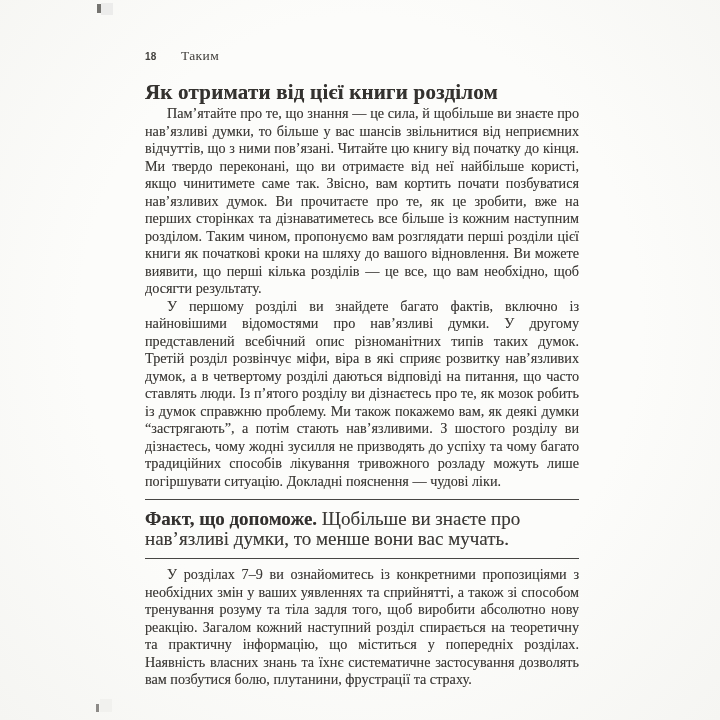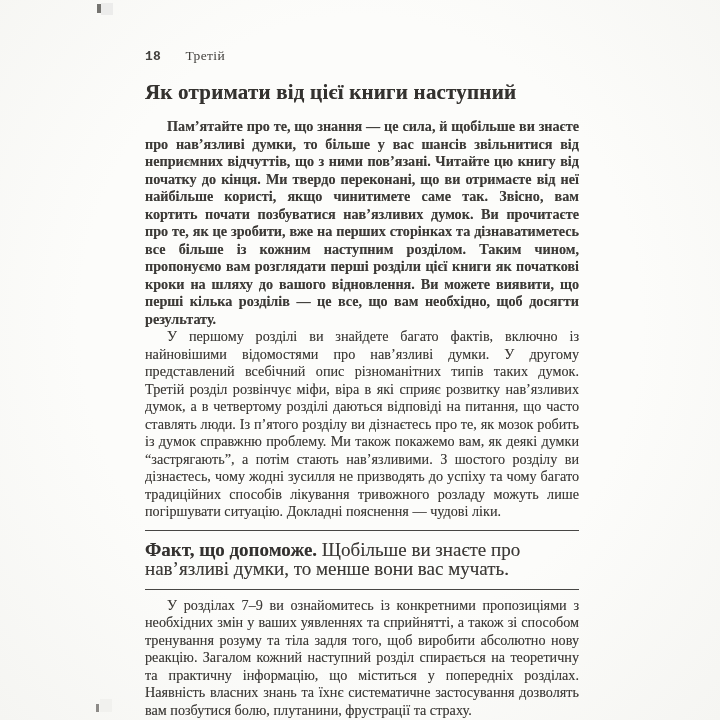--- a/index.html
+++ b/index.html
@@ -4,31 +4,31 @@
 <style>
   html,body { margin:0; padding:0; }
   .page {
     position:relative; width:720px; height:720px; overflow:hidden;
     background: radial-gradient(ellipse at 50% 45%, #fcfcfa 55%, #f5f5f2 100%);
     font-family:"Liberation Serif", serif;
     color:#3c3a37;
   }
   .content { position:absolute; left:145px; top:48px; width:434px; }
   .running-header { font-size:13.5px; color:#42403d; }
-  .pagenum { font-family:Liberation Mono, monospace; font-size:13px; font-weight:700; letter-spacing:0.2px; }
+  .pagenum { font-family:Liberation Sans, sans-serif; font-size:10px; font-weight:700; letter-spacing:0.2px; }
   .section { margin-left:21px; letter-spacing:0.4px; }
   h1 {
     margin:16px 0 0 0; font-size:21px; font-weight:700; color:#34322f;
     letter-spacing:0.2px; text-shadow:0 0 0.6px rgba(52,50,47,0.5);
   }
   p.body {
     margin:0; font-size:14.2px; line-height:17.5px; text-align:justify;
     text-indent:22px; text-shadow:0 0 0.5px rgba(66,62,58,0.45);
   }
-  p.body.first { margin-top:13px;font-weight:bold; }
+  p.body.first { margin-top:0; }
   .callout {
     border-top:1.5px solid #474644; border-bottom:1.5px solid #474644;
     margin:9px 0 7px 0; padding:9px 0 10px 0;
   }
   .callout p {
     margin:0; font-size:19px; line-height:19.5px; text-align:left;
     text-shadow:0 0 0.5px rgba(66,62,58,0.45);
   }
   .callout strong { font-weight:700; color:#343230; }
   
@@ -43,24 +43,24 @@
 
 <div class="page">
 
   <div class="mark mark-light-top"></div>
   <div class="mark mark-dark-top"></div>
 
   <div class="content">
 
     <div class="running-header">
       <span class="pagenum">18</span>
-      <span class="section">Третій</span>
+      <span class="section">Таким</span>
     </div>
 
-    <h1>Як отримати від цієї книги наступний</h1>
+    <h1>Як отримати від цієї книги розділом</h1>
 
     <p class="body first">Пам’ятайте про те, що знання — це сила, й щобільше ви знаєте про нав’язливі думки, то більше у вас шансів звільнитися від неприємних відчуттів, що з ними пов’язані. Читайте цю книгу від початку до кінця. Ми твердо переконані, що ви отримаєте від неї найбільше користі, якщо чинитимете саме так. Звісно, вам кортить почати позбуватися нав’язливих думок. Ви прочитаєте про те, як це зробити, вже на перших сторінках та дізнаватиметесь все більше із кожним наступним розділом. Таким чином, пропонуємо вам розглядати перші розділи цієї книги як початкові кроки на шляху до вашого відновлення. Ви можете виявити, що перші кілька розділів — це все, що вам необхідно, щоб досягти результату.</p>
 
     <p class="body">У першому розділі ви знайдете багато фактів, включно із найновішими відомостями про нав’язливі думки. У другому представлений всебічний опис різноманітних типів таких думок. Третій розділ розвінчує міфи, віра в які сприяє розвитку нав’язливих думок, а в четвертому розділі даються відповіді на питання, що часто ставлять люди. Із п’ятого розділу ви дізнаєтесь про те, як мозок робить із думок справжню проблему. Ми також покажемо вам, як деякі думки “застрягають”, а потім стають нав’язливими. З шостого розділу ви дізнаєтесь, чому жодні зусилля не призводять до успіху та чому багато традиційних способів лікування тривожного розладу можуть лише погіршувати ситуацію. Докладні пояснення — чудові ліки.</p>
 
     <div class="callout">
       <p><strong>Факт, що допоможе.</strong> <span>Щобільше ви знаєте про нав’язливі думки, то менше вони вас мучать.</span></p>
     </div>
 
     <p class="body">У розділах 7–9 ви ознайомитесь із конкретними пропозиціями з необхідних змін у ваших уявленнях та сприйнятті, а також зі способом тренування розуму та тіла задля того, щоб виробити абсолютно нову реакцію. Загалом кожний наступний розділ спирається на теоретичну та практичну інформацію, що міститься у попередніх розділах. Наявність власних знань та їхнє систематичне застосування дозволять вам позбутися болю, плутанини, фрустрації та страху.</p>

